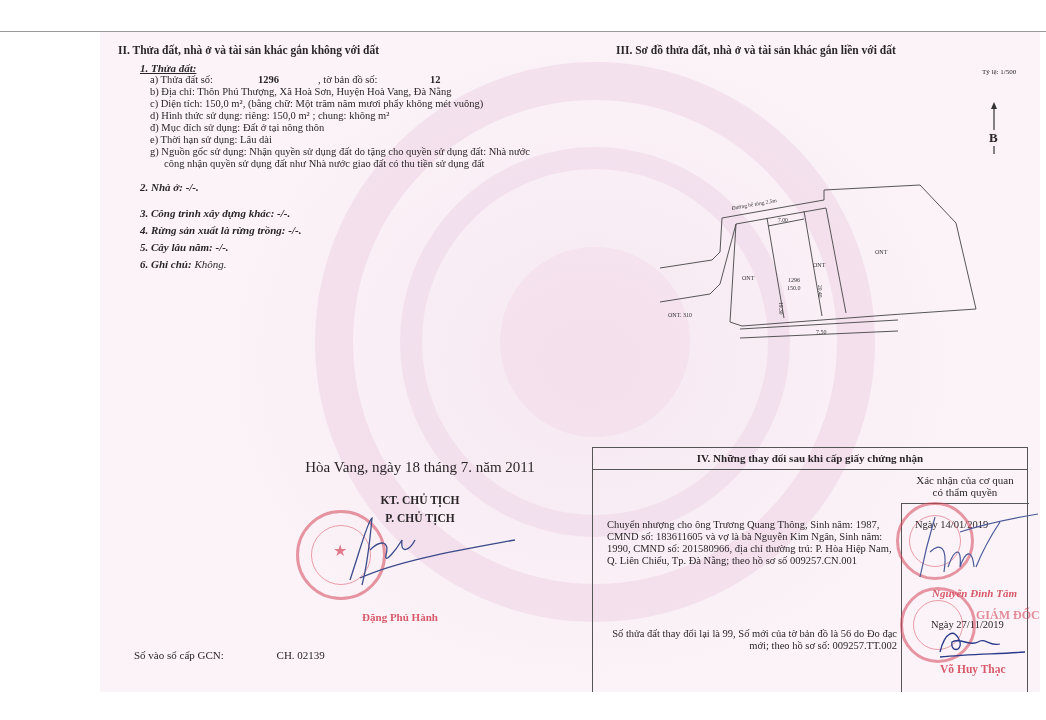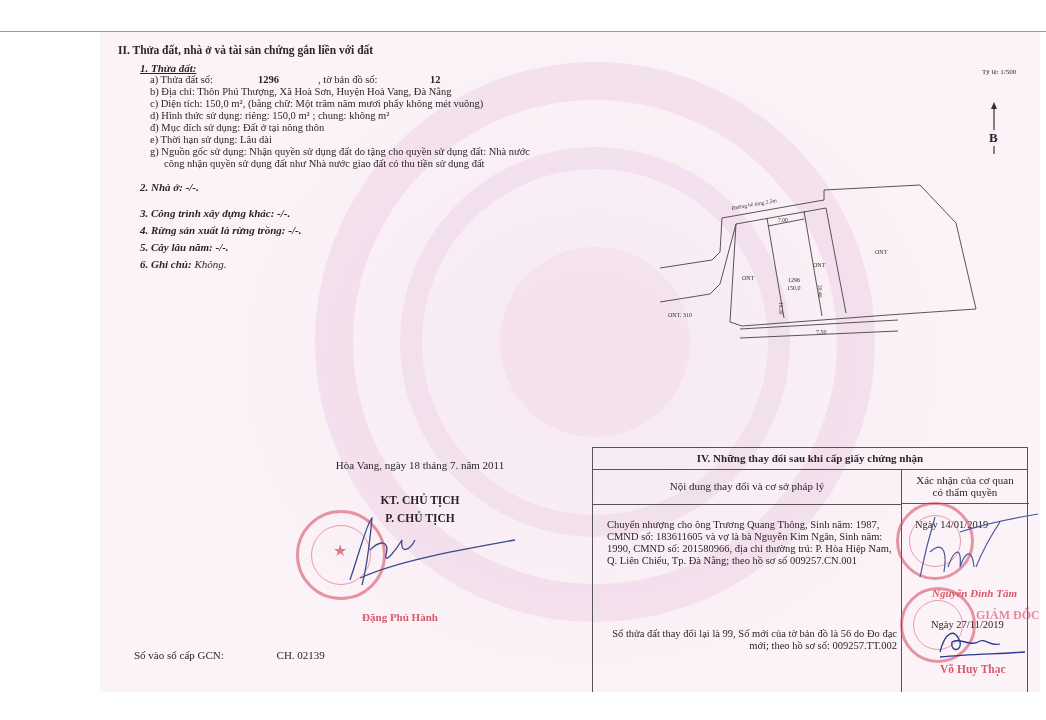--- a/index.html
+++ b/index.html
@@ -51,21 +51,21 @@
 </head>
 <body>
 
 <div class="topline"></div>
 
 <div class="page">
   <div class="watermark"></div>
   <div class="watermark2"></div>
   <div class="watermark3"></div>
 
-  <div class="abs h" style="left:18px; top:12px;">II. Thửa đất, nhà ở và tài sản chứng gắn liền với đất</div>
+  <div class="abs h" style="left:18px; top:12px;">II. Thửa đất, nhà ở và tài sản khác gắn không với đất</div>
   <div class="abs sub" style="left:40px; top:30px;text-decoration:underline;">1. Thửa đất:</div>
 
   <div class="abs ln" style="left:50px; top:42px;">a) Thửa đất số:</div>
   <div class="abs ln b" style="left:158px; top:42px;">1296</div>
   <div class="abs ln" style="left:218px; top:42px;">, tờ bản đồ số:</div>
   <div class="abs ln b" style="left:330px; top:42px;">12</div>
 
   <div class="abs ln" style="left:50px; top:54px;">b) Địa chỉ:    Thôn Phú Thượng, Xã Hoà Sơn, Huyện Hoà Vang, Đà Nẵng</div>
   <div class="abs ln" style="left:50px; top:66px;">c) Diện tích: 150,0    m², (bằng chữ: Một trăm năm mươi phẩy không mét vuông)</div>
   <div class="abs ln" style="left:50px; top:78px;">d) Hình thức sử dụng: riêng:  150,0      m²   ; chung:  không        m²</div>
@@ -76,20 +76,21 @@
 
   <div class="abs sub" style="left:40px; top:149px;">2. Nhà ở:  -/-.</div>
   <div class="abs sub" style="left:40px; top:175px;">3. Công trình xây dựng khác:  -/-.</div>
   <div class="abs sub" style="left:40px; top:192px;">4. Rừng sản xuất là rừng trồng:  -/-.</div>
   <div class="abs sub" style="left:40px; top:209px;">5. Cây lâu năm:  -/-.</div>
   <div class="abs sub" style="left:40px; top:226px;">
     <span>6. Ghi chú:</span>
     <span style="font-weight:normal;">Không.</span>
   </div>
 
+  <div class="abs h" style="left:516px; top:12px;">III. Sơ đồ thửa đất, nhà ở và tài sản khác gắn liền với đất</div>
   <div class="abs small" style="left:882px; top:36px;">Tỷ lệ: 1/500</div>
 
   <div class="abs" style="left:888px; top:70px; width:12px; height:52px;">
     <svg width="12" height="52">
       <line x1="6" y1="4" x2="6" y2="52" stroke="#333" stroke-width="1.2"></line>
       <polygon points="6,0 3,7 9,7" fill="#333"></polygon>
     </svg>
     <div class="abs b" style="left:1px; top:28px; font-size:13px; background:#f9eef5;">B</div>
   </div>
 
@@ -117,41 +118,40 @@
       <text x="215" y="72" font-size="6" fill="#333">ONT</text>
       <text x="128" y="100" font-size="6" fill="#333">1296</text>
       <text x="127" y="108" font-size="6" fill="#333">150.0</text>
       <text x="8" y="135" font-size="6" fill="#333">ONT. 310</text>
       <text x="156" y="152" font-size="6" fill="#333">7.50</text>
       <text x="119" y="120" font-size="5.5" fill="#333" transform="rotate(90 119 120)">19.30</text>
       <text x="158" y="103" font-size="5.5" fill="#333" transform="rotate(90 158 103)">20.40</text>
     </svg>
   </div>
 
-  <div class="abs center" style="left:195px; top:427px; width:250px; font-size:11px;">Hòa Vang, ngày 18 tháng 7. năm 2011</div>
+  <div class="abs center" style="left:195px; top:427px; width:250px; font-size:15px;">Hòa Vang, ngày 18 tháng 7. năm 2011</div>
   <div class="abs center b" style="left:195px; top:462px; width:250px; font-size:11.5px;">KT. CHỦ TỊCH</div>
   <div class="abs center b" style="left:195px; top:480px; width:250px; font-size:11.5px;">P. CHỦ TỊCH</div>
 
   <div class="stamp" style="left:196px; top:478px; width:90px; height:90px;">
     <div class="stamp-inner" style="left:12px; top:12px; width:60px; height:60px;"></div>
     <div class="abs" style="left:34px; top:28px; color:rgba(214,70,90,0.7); font-size:16px;">★</div>
   </div>
   <svg class="sig" style="left:240px; top:478px;" width="180" height="80">
     <path d="M10,70 C20,40 28,10 32,8 C30,30 26,60 22,75 M30,40 C40,30 50,30 46,45 C44,55 56,40 62,30 C60,45 70,40 75,30 M20,68 C60,50 120,40 175,30" stroke="#3a4a8a" stroke-width="1.3" fill="none"></path>
   </svg>
   <div class="abs center red-name" style="left:240px; top:579px; width:120px;">Đặng Phú Hành</div>
 
   <div class="abs" style="left:34px; top:617px; font-size:11px;">
     <span>Số vào sổ cấp GCN:</span>
     <span style="margin-left:6px;padding-left:44px;">CH. 02139</span>
   </div>
 
   <div class="tbl">
     <div class="r1">IV. Những thay đổi sau khi cấp giấy chứng nhận</div>
-    <div class="r2l">Nội dung thay đổi và cơ sở pháp lý</div>
     <div class="r2r">
       <div>Xác nhận của cơ quan</div>
       <div>có thẩm quyền</div>
     </div>
     <div class="vline"></div>
 
     <div class="cell" style="left:14px; top:71px; width:290px; text-align:justify;">
       <div>Chuyển nhượng cho ông Trương Quang Thông, Sinh năm: 1987,</div>
       <div>CMND số: 183611605 và vợ là bà Nguyễn Kim Ngân, Sinh năm:</div>
       <div>1990, CMND số: 201580966, địa chỉ thường trú: P. Hòa Hiệp Nam,</div>

